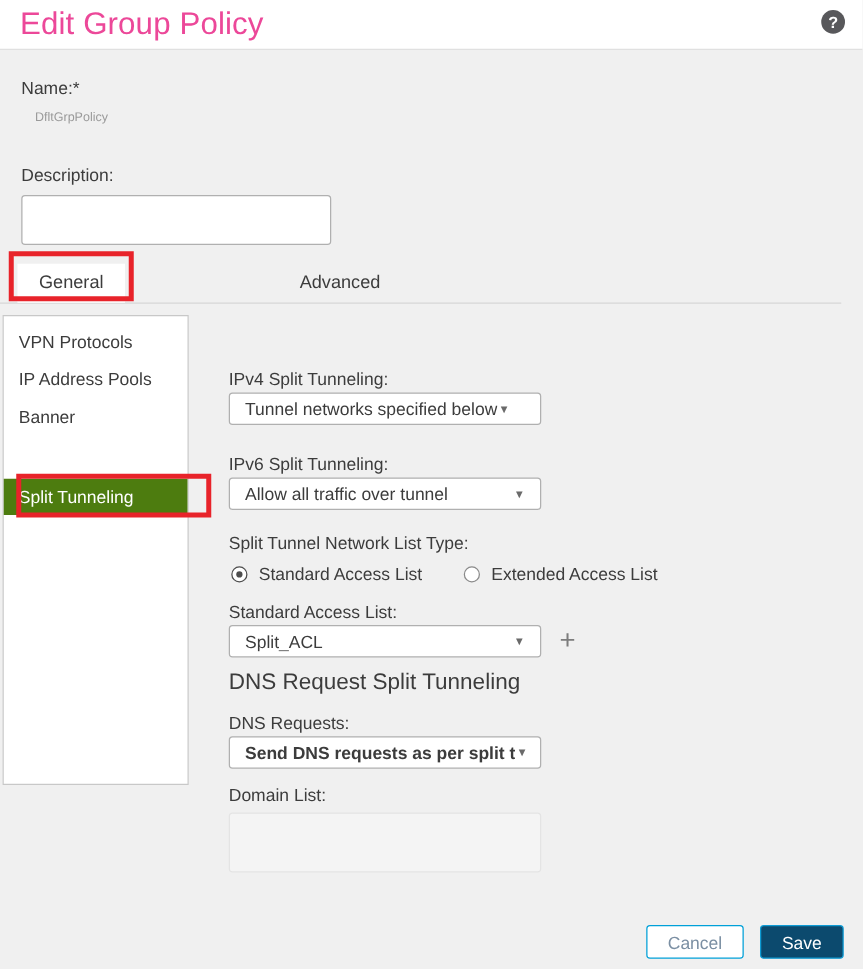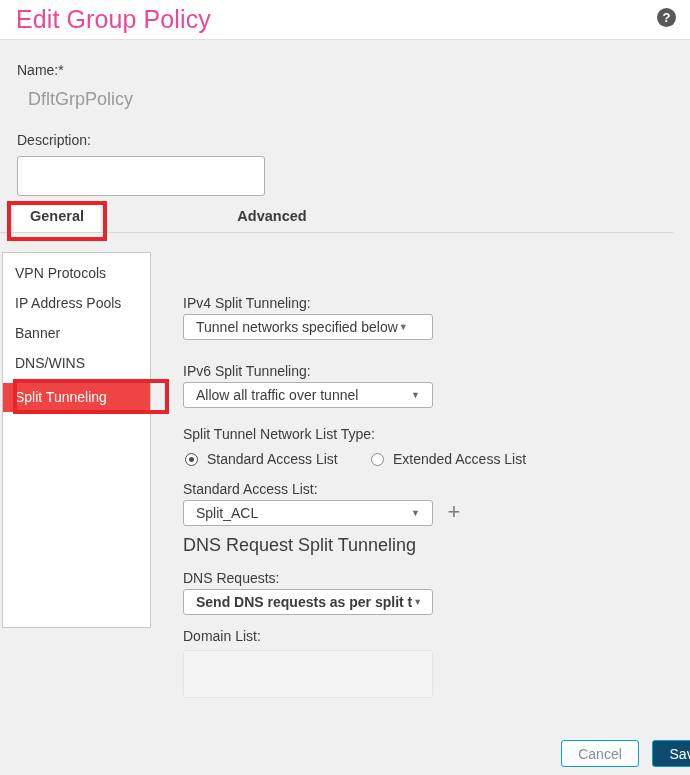--- a/index.html
+++ b/index.html
@@ -62,21 +62,21 @@
 
   .field-label {
     font-size: 14px;
     color: #3c3c3c;
   }
 
   #name-label { position: absolute; left: 17px; top: 21px; }
   #name-value {
     position: absolute;
     left: 28px; top: 48px;
-    font-size: 18px;
+    font-size: 10px;
     color: #9a9a9a;
   }
   #description-label { position: absolute; left: 17px; top: 91px; }
   #description-input {
     position: absolute;
     left: 17px; top: 115px;
     width: 248px;
     height: 40px;
     background: #ffffff;
     border: 1px solid #b0b0b0;
@@ -85,25 +85,24 @@
     font-family: "Liberation Sans", sans-serif;
     font-size: 14px;
     color: #3c3c3c;
     padding: 4px 6px;
     outline: none;
   }
 
   
   .tab-bar {
     position: absolute;
-    left: 0; top: 160px;
+    left: 0; top: 170px;
     width: 673px;
     height: 31px;
     border-bottom: 1px solid #d6d6d6;
-    font-weight: bold;
   }
   .tab {
     position: absolute;
     top: 0;
     height: 31px;
     line-height: 31px;
     font-size: 14.5px;
     color: #3c3c3c;
     cursor: pointer;
     user-select: none;
@@ -151,21 +150,21 @@
     line-height: 29px;
     font-size: 14px;
     color: #3c3c3c;
     padding-left: 12px;
     box-sizing: border-box;
     cursor: pointer;
     user-select: none;
     white-space: nowrap;
   }
   .nav-item.selected {
-    background: #ef4444;
+    background: #4d7c0f;
     color: #ffffff;
   }
 
   
   .content-pane {
     position: absolute;
     left: 183px;
     top: 211px;
   }
   .content-label {
@@ -293,21 +292,20 @@
   .btn {
     position: absolute;
     top: 37px;
     height: 27px;
     border-radius: 3px;
     font-family: "Liberation Sans", sans-serif;
     font-size: 14px;
     cursor: pointer;
     box-sizing: border-box;
     padding: 0;
-    margin-left: 44px;
   }
   #cancel-button {
     left: 517px;
     width: 78px;
     background: #ffffff;
     border: 1px solid #00a0d8;
     color: #7b8fa3;
   }
   #save-button {
     left: 608px;
@@ -335,21 +333,20 @@
 
   <div class="tab-bar">
     <div class="tab active" id="tab-general">General</div>
     <div class="tab" id="tab-advanced">Advanced</div>
   </div>
 
   <div class="nav-panel">
     <div class="nav-item" style="top:6px">VPN Protocols</div>
     <div class="nav-item" style="top:36px">IP Address Pools</div>
     <div class="nav-item" style="top:66px">Banner</div>
-    <div class="nav-item" style="top:96px">DNS/WINS</div>
     <div class="nav-item selected" style="top:130px">Split Tunneling</div>
   </div>
 
   <div class="content-pane">
 
     <div class="content-label" id="label-ipv4">IPv4 Split Tunneling:</div>
     <div class="select-box" id="select-ipv4">
       <span class="select-text">Tunnel networks specified below</span>
       <span class="caret tight">▼</span>
     </div>

